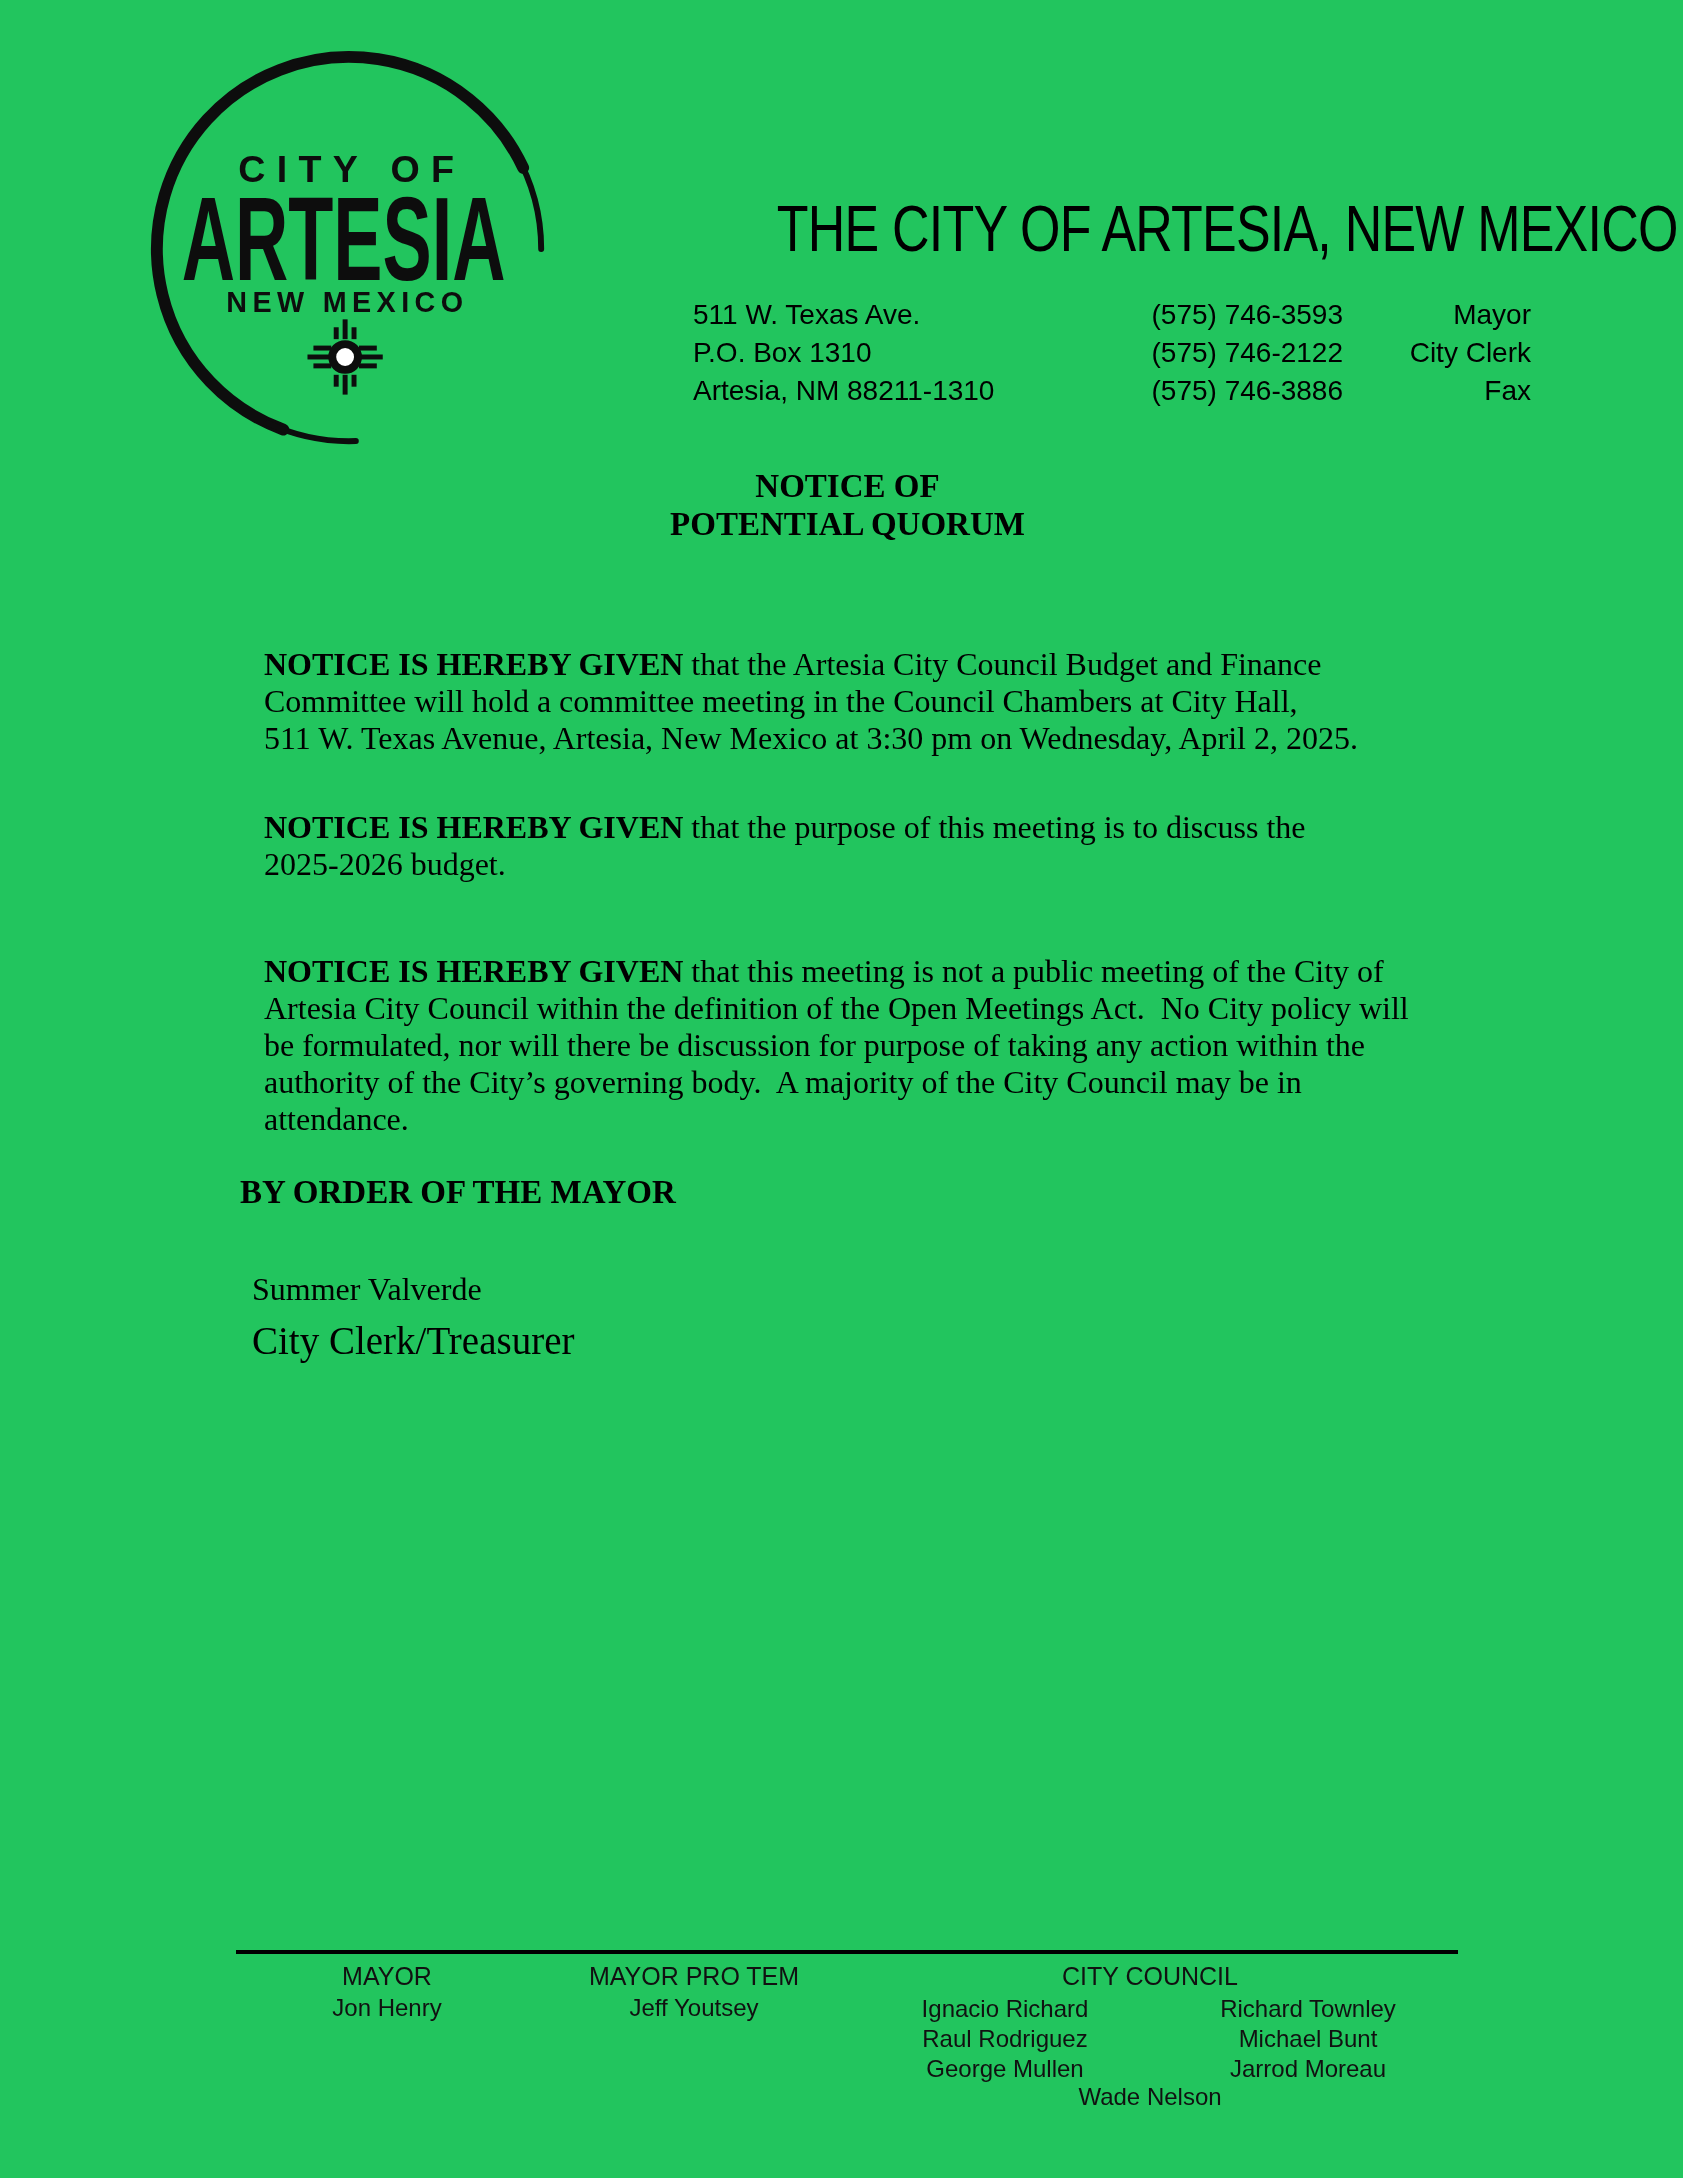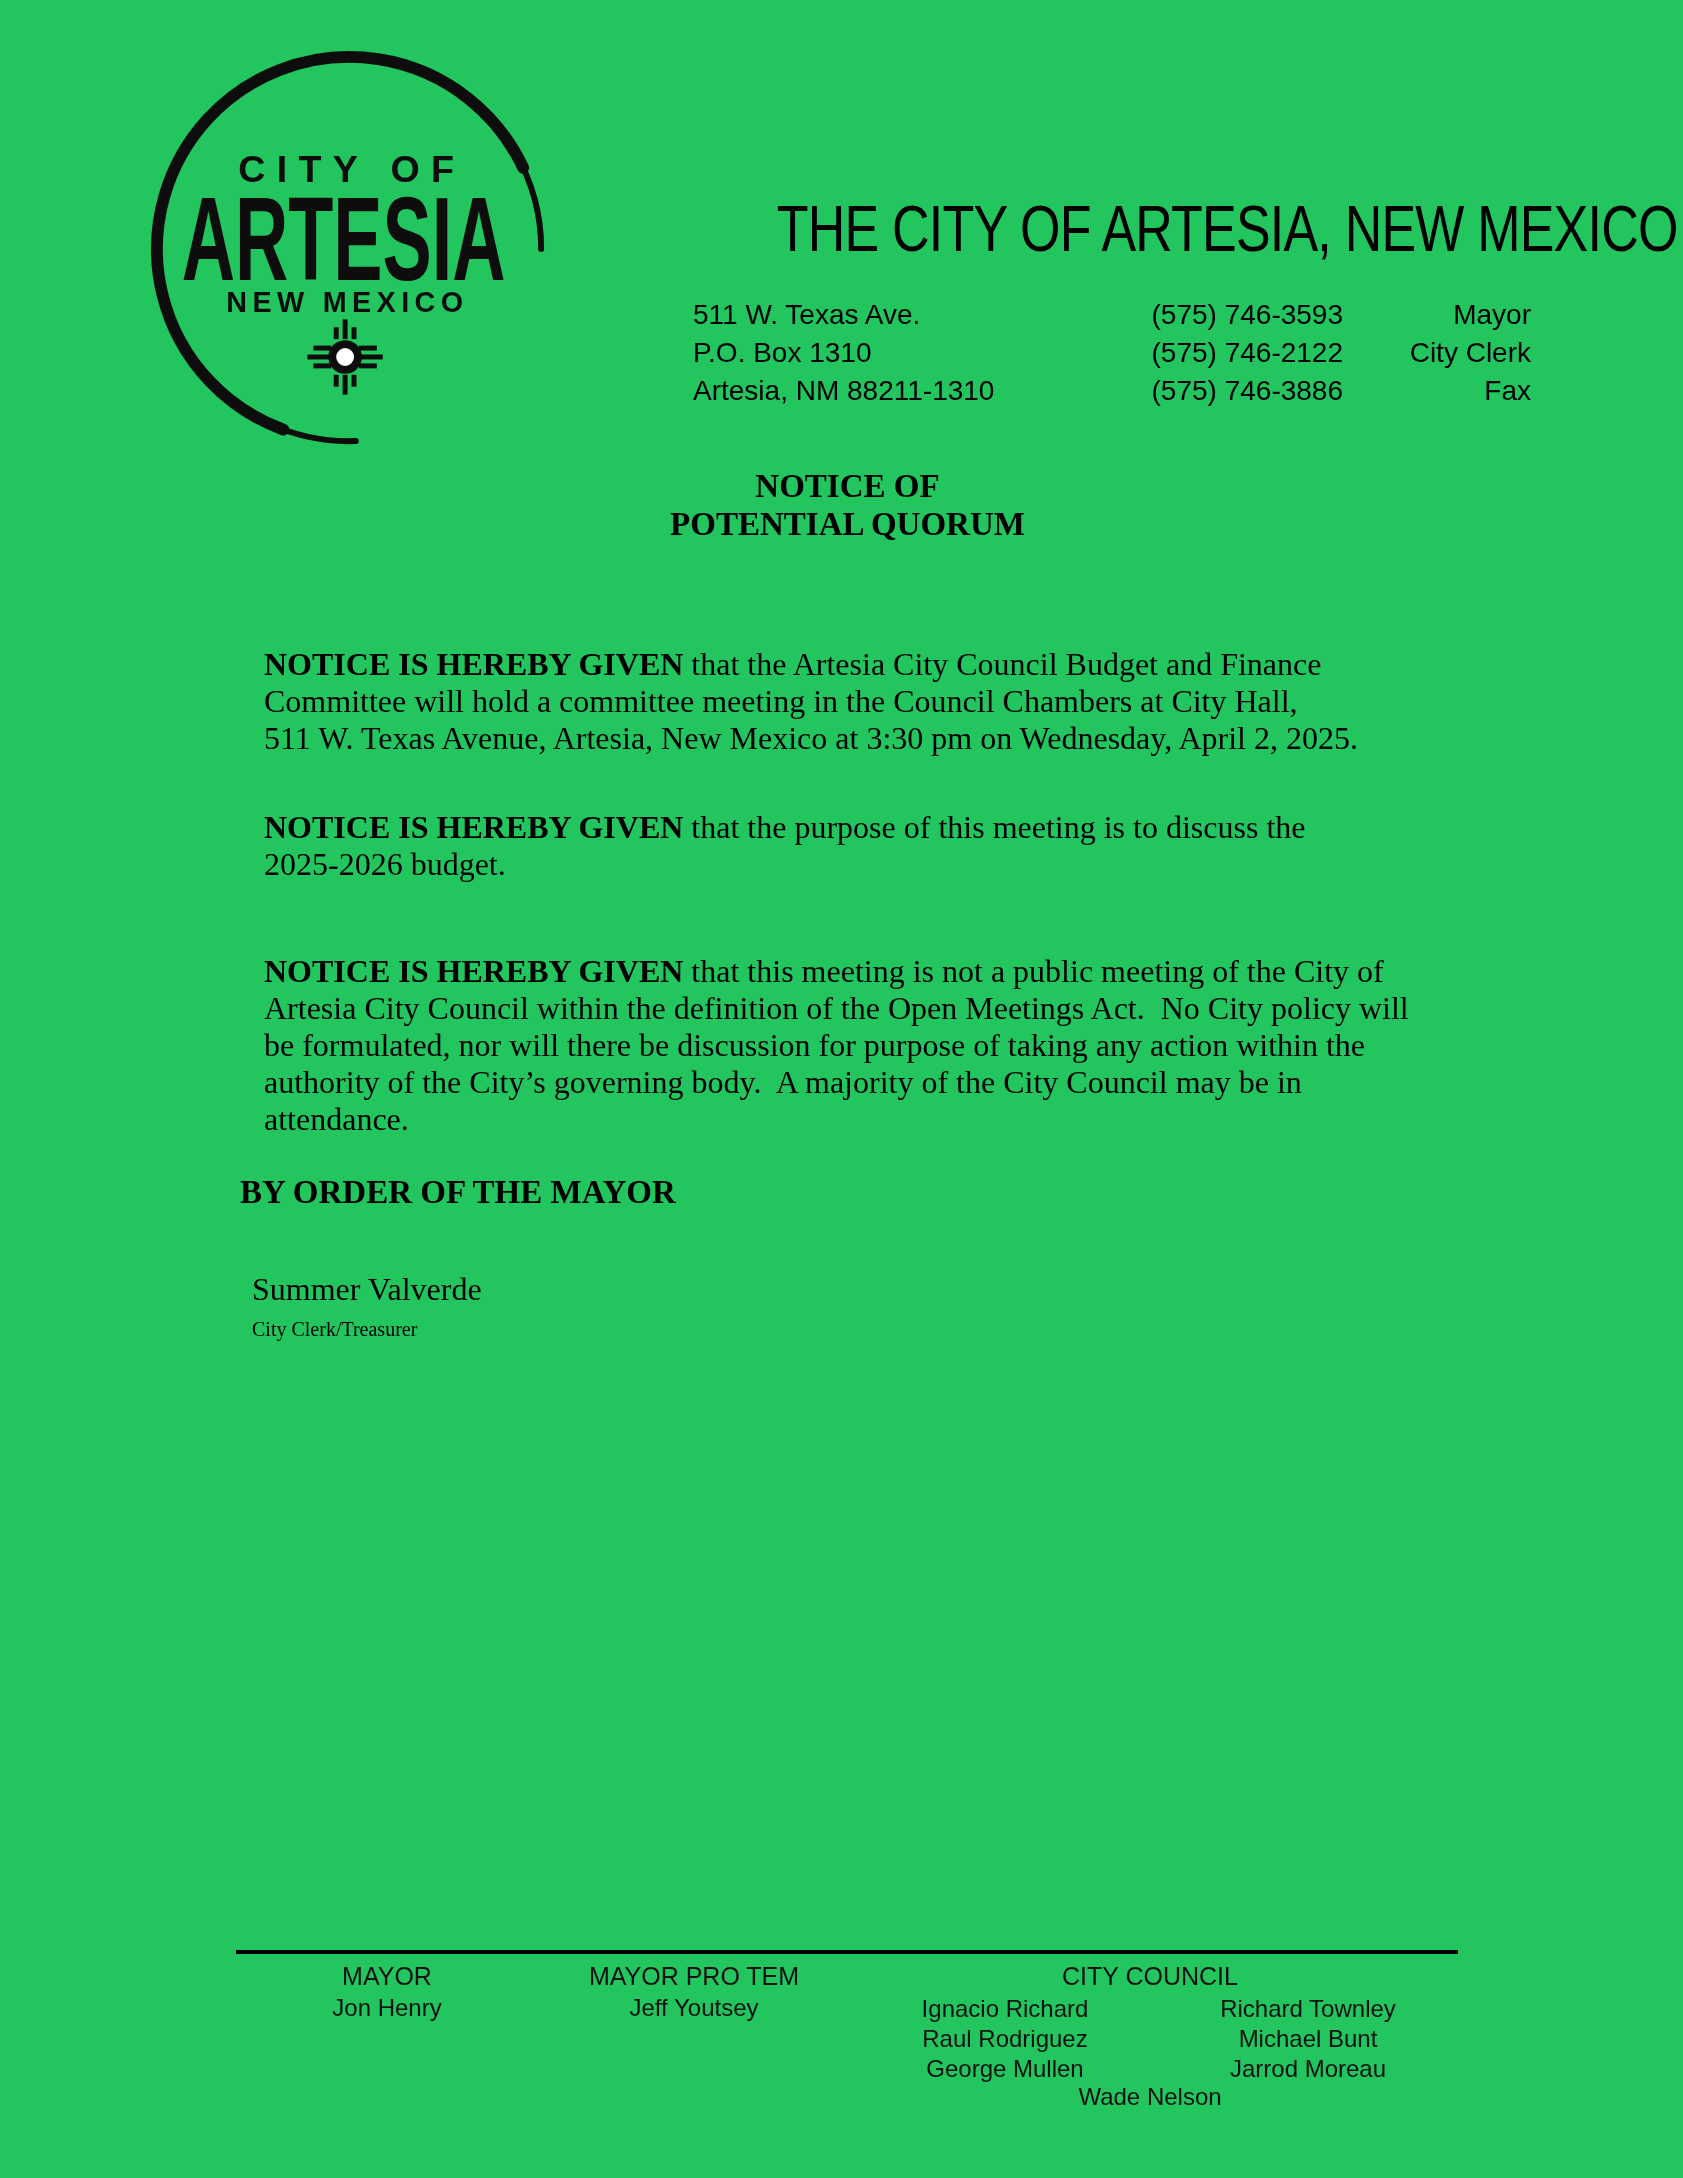--- a/index.html
+++ b/index.html
@@ -54,21 +54,21 @@
   .para {
     position:absolute; left:252px; width:1218px; margin:12px;
     font-size:32px; line-height:37px; white-space:pre-wrap;
   }
   .para .ln { display:block; white-space:pre-wrap; }
   .p1 { top:634px; }
   .p2 { top:797px; }
   .p3 { top:941px; }
   .by-order  { position:absolute; left:240px; top:1174px; font-size:33px; font-weight:bold; }
   .sig-name  { position:absolute; left:252px; top:1271px; font-size:32px; }
-  .sig-title { position:absolute; left:252px; top:1318px; font-size:20px; }
+  .sig-title { position:absolute; left:252px; top:1318px; font-size:39px; }
 
   
   .footer-line { position:absolute; left:236px; top:1950px; width:1222px; height:4px; background:#000; }
   .f-h, .f-name, .f-col, .f-wade {
     position:absolute; text-align:center;
     font-family:"Liberation Sans", sans-serif;
     color:#111;
   }
   .f-h   { top:1962px; font-size:25px; width:248px; }
   .f-mayor-h   { left:263px; }

